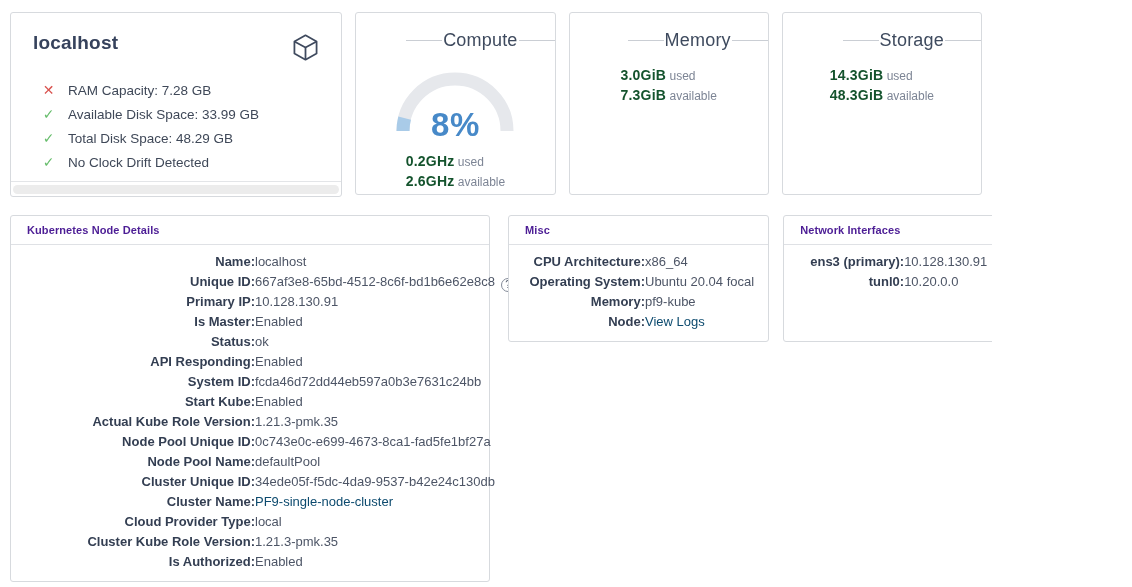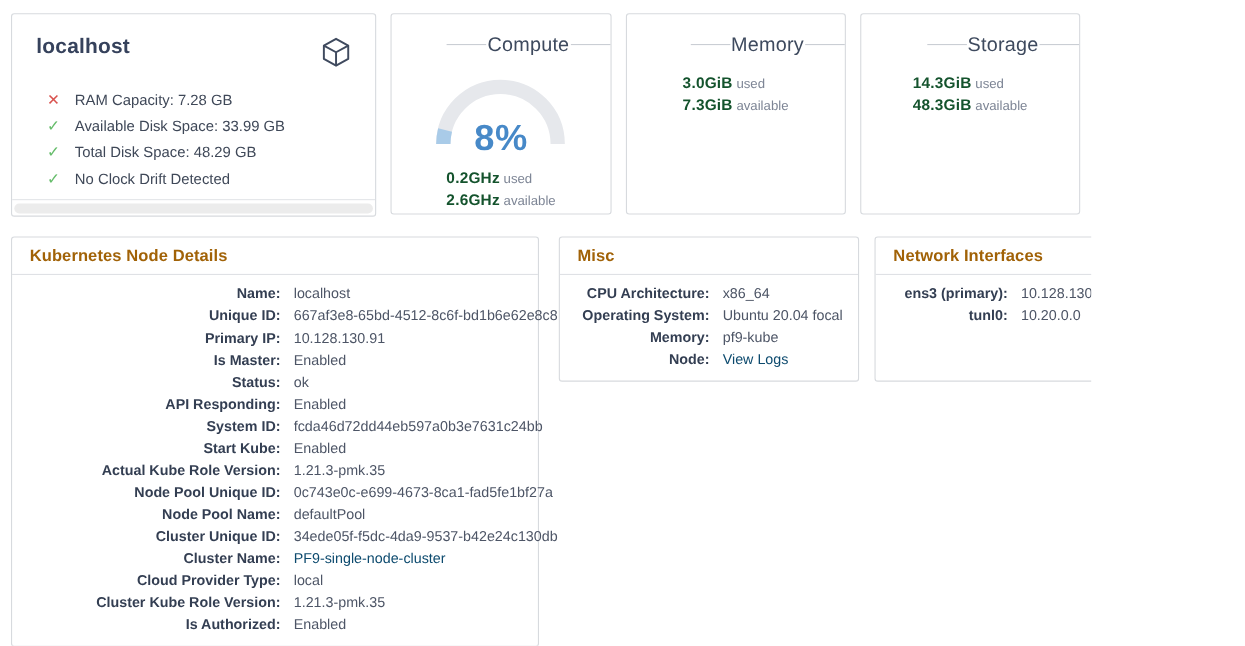--- a/index.html
+++ b/index.html
@@ -42,24 +42,24 @@
   .pct { position:absolute; left:0; right:0; bottom:-7px; text-align:center;
          font-size:33px; font-weight:700; color:#4789c8; letter-spacing:.5px; }
 
   .gauge-stats { width:-moz-fit-content; width:fit-content; margin:15px auto 0;
                  font-size:12px; color:#7d8595; line-height:19px; }
   .gauge-stats b { font-size:14px; color:#14532d; letter-spacing:.2px; }
 
   
   .bottom-row { display:flex; gap:18px; margin-top:18px; align-items:flex-start; }
 
-  .card-header { font-size:15px; font-weight:700; color:#a16207; padding:8px 16px;
+  .card-header { font-size:11px; font-weight:700; color:#4c1d95; padding:8px 16px;
                  border-bottom:1px solid #dfe1e5; letter-spacing:.1px; }
 
-  .kv { display:grid; column-gap:12px; padding:7px 14px 9px; font-size:13px; }
+  .kv { display:grid; column-gap:0; padding:7px 14px 9px; font-size:13px; }
   .kv .label { text-align:right; font-weight:700; color:#333e52; line-height:20px; white-space:nowrap; }
   .kv .value { color:#4d5566; line-height:20px; white-space:nowrap; }
 
   .details-card { width:480px; }
   .details-card .kv { grid-template-columns:230px 1fr; }
 
   .right-col { width:283px; display:flex; flex-direction:row; gap:14px; }
   .misc-card .kv { grid-template-columns:122px 1fr; }
   .net-card  .kv { grid-template-columns:106px 1fr; }
 

